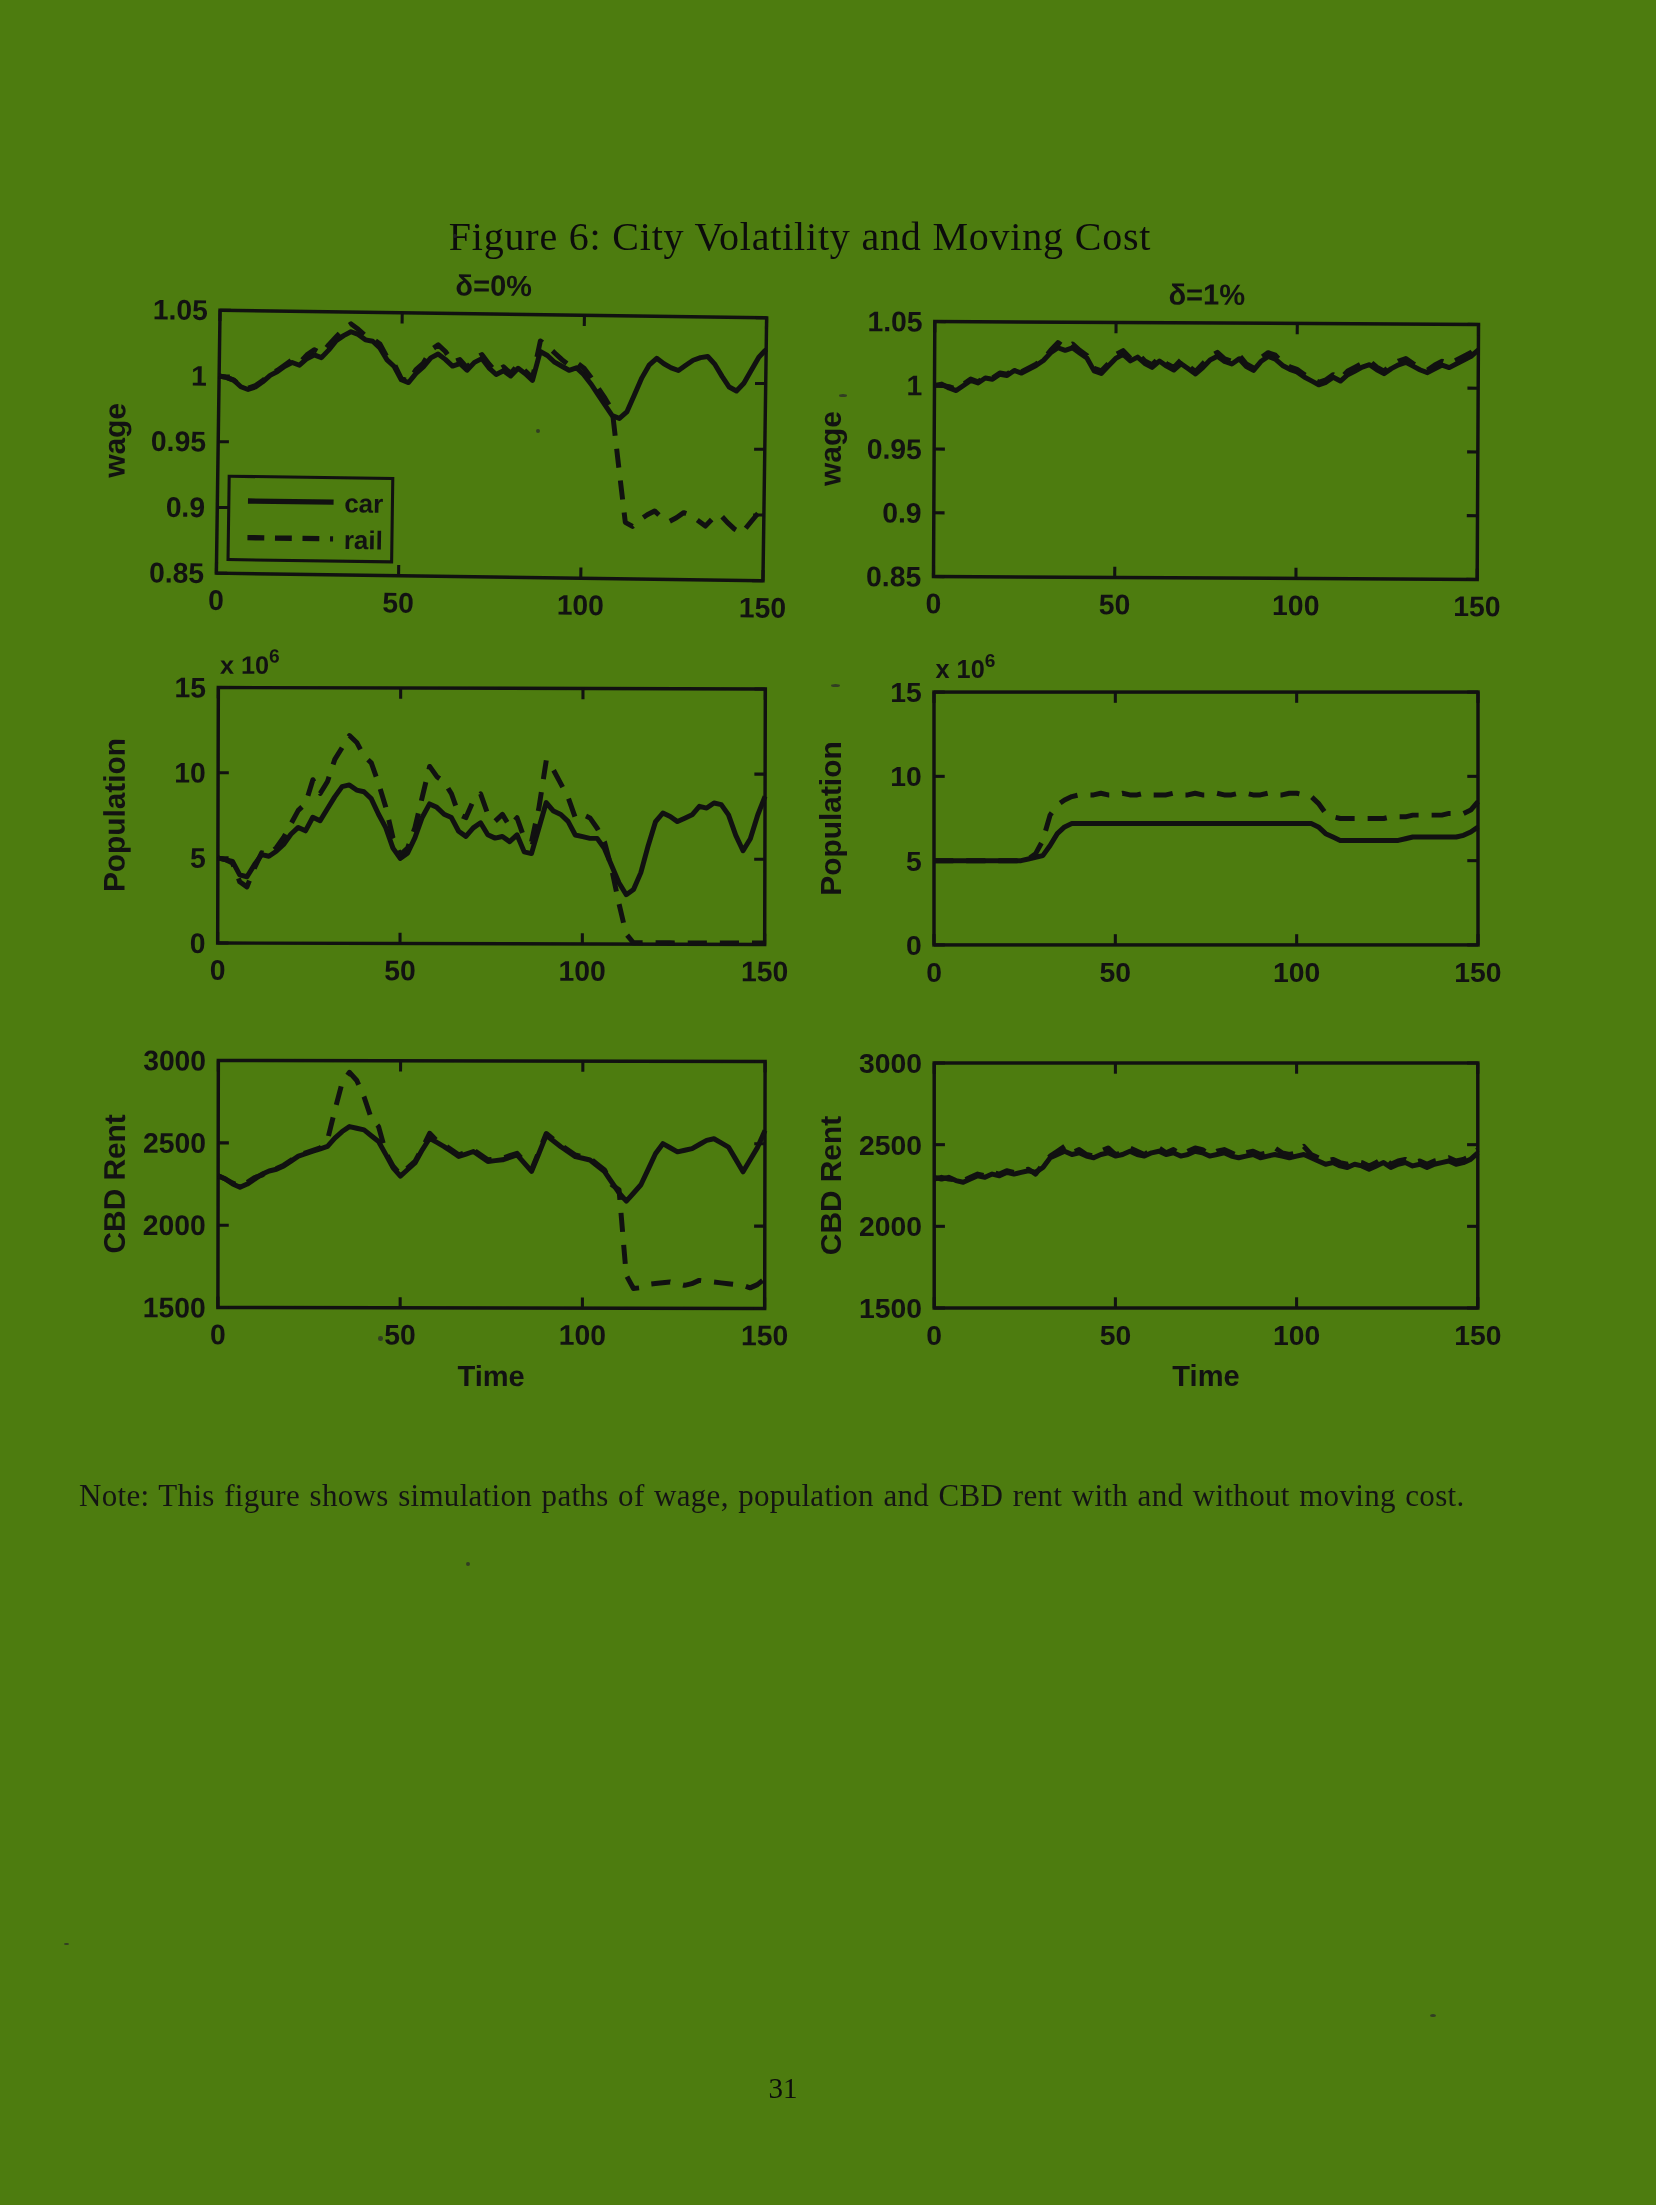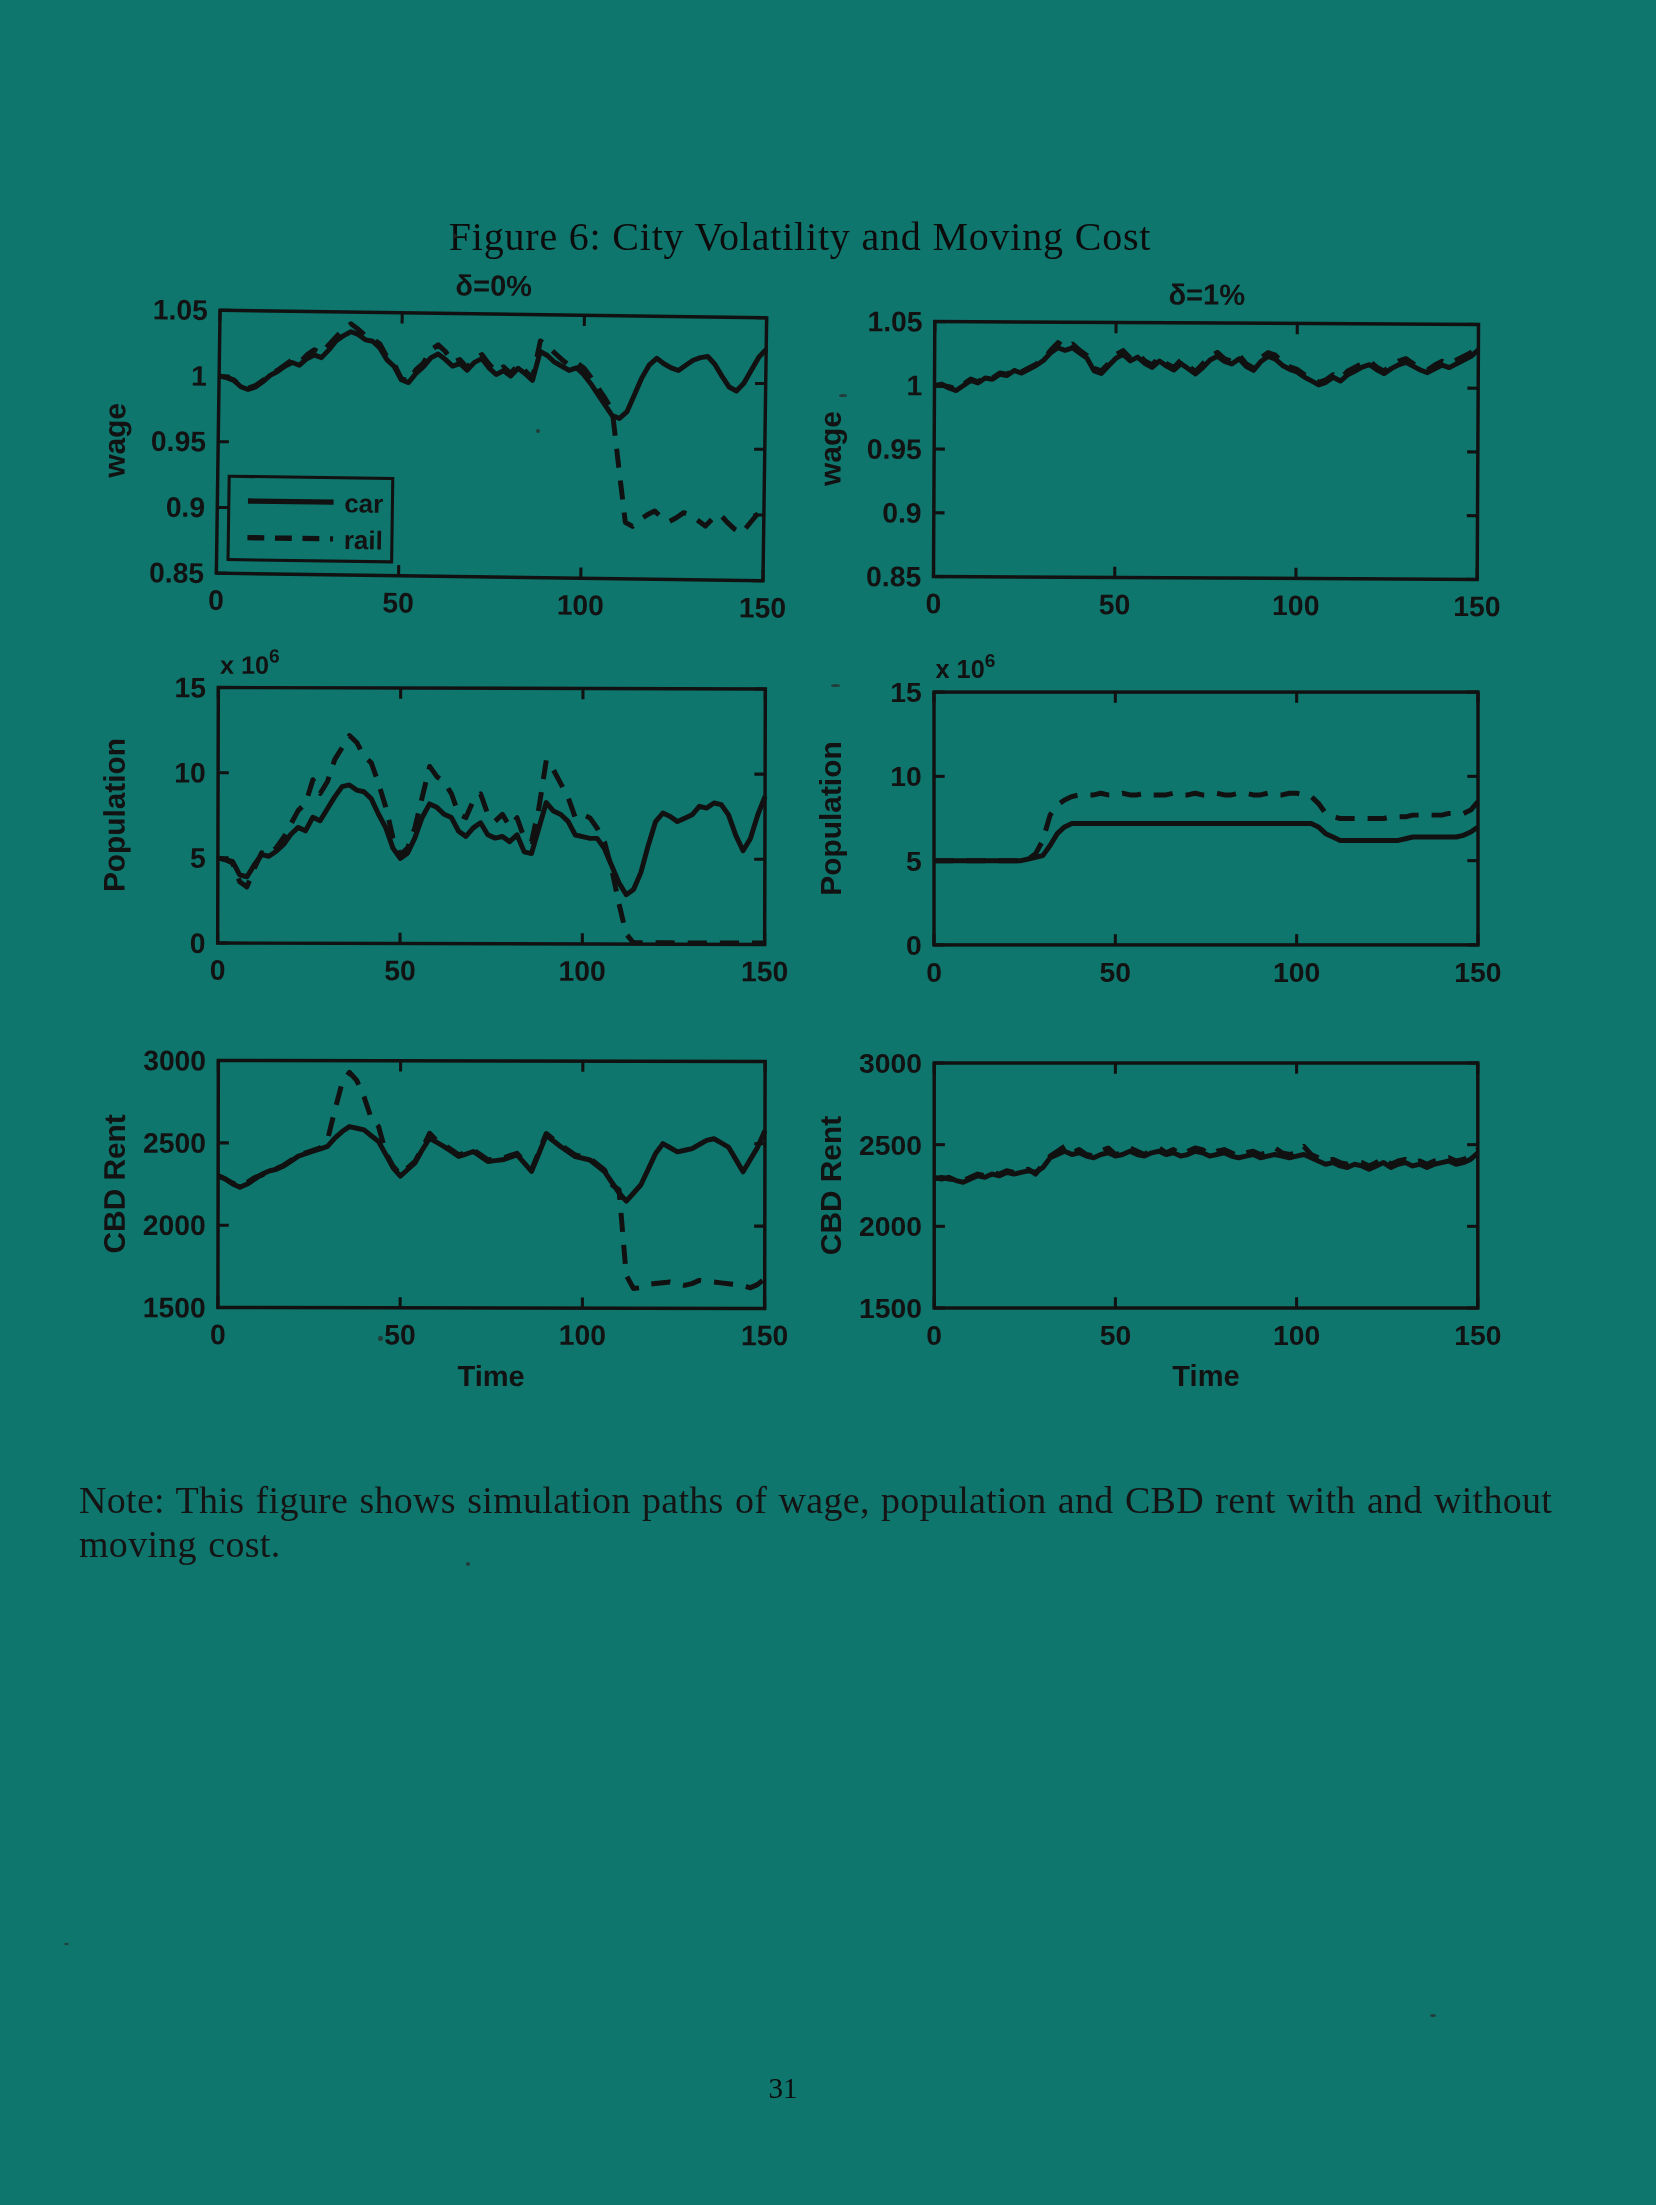--- a/index.html
+++ b/index.html
@@ -1,20 +1,20 @@
 <!DOCTYPE html>
 <html style="font-size:12.3px"><head>
 <meta charset="utf-8">
 <style>
   html,body{margin:0;padding:0;background:#e8e8e8;}
-  .page{position:relative;width:1656px;height:2205px;background:#0f766e;overflow:hidden;
+  .page{position:relative;width:1656px;height:2205px;background:#4d7c0f;overflow:hidden;
         font-family:"Liberation Serif", serif;color:#101010;}
   .fig-title{position:absolute;left:800px;top:213px;transform:translateX(-50%);
         font-size:40px;letter-spacing:0.8px;white-space:nowrap;color:#0c0c0c;}
-  .note-line{position:absolute;left:79px;top:1478px;width:1516px;font-size:38px;
+  .note-line{position:absolute;left:79px;top:1478px;width:1516px;font-size:31px;
         letter-spacing:0.3px;word-spacing:1.5px;color:#141414;}
   .page-number{position:absolute;left:783px;top:2072px;transform:translateX(-50%);
         font-size:29px;color:#0c0c0c;}
   #figure-area{position:absolute;left:0;top:0;width:1656px;height:2205px;}
   #figure-area svg{position:absolute;overflow:visible;}
   #figure-area text{font-family:"Liberation Sans", sans-serif;font-weight:bold;fill:#121212;}
   .speck{position:absolute;background:#2a2a2a;border-radius:50%;opacity:.75;}
 </style>
 </head>
 <body>

